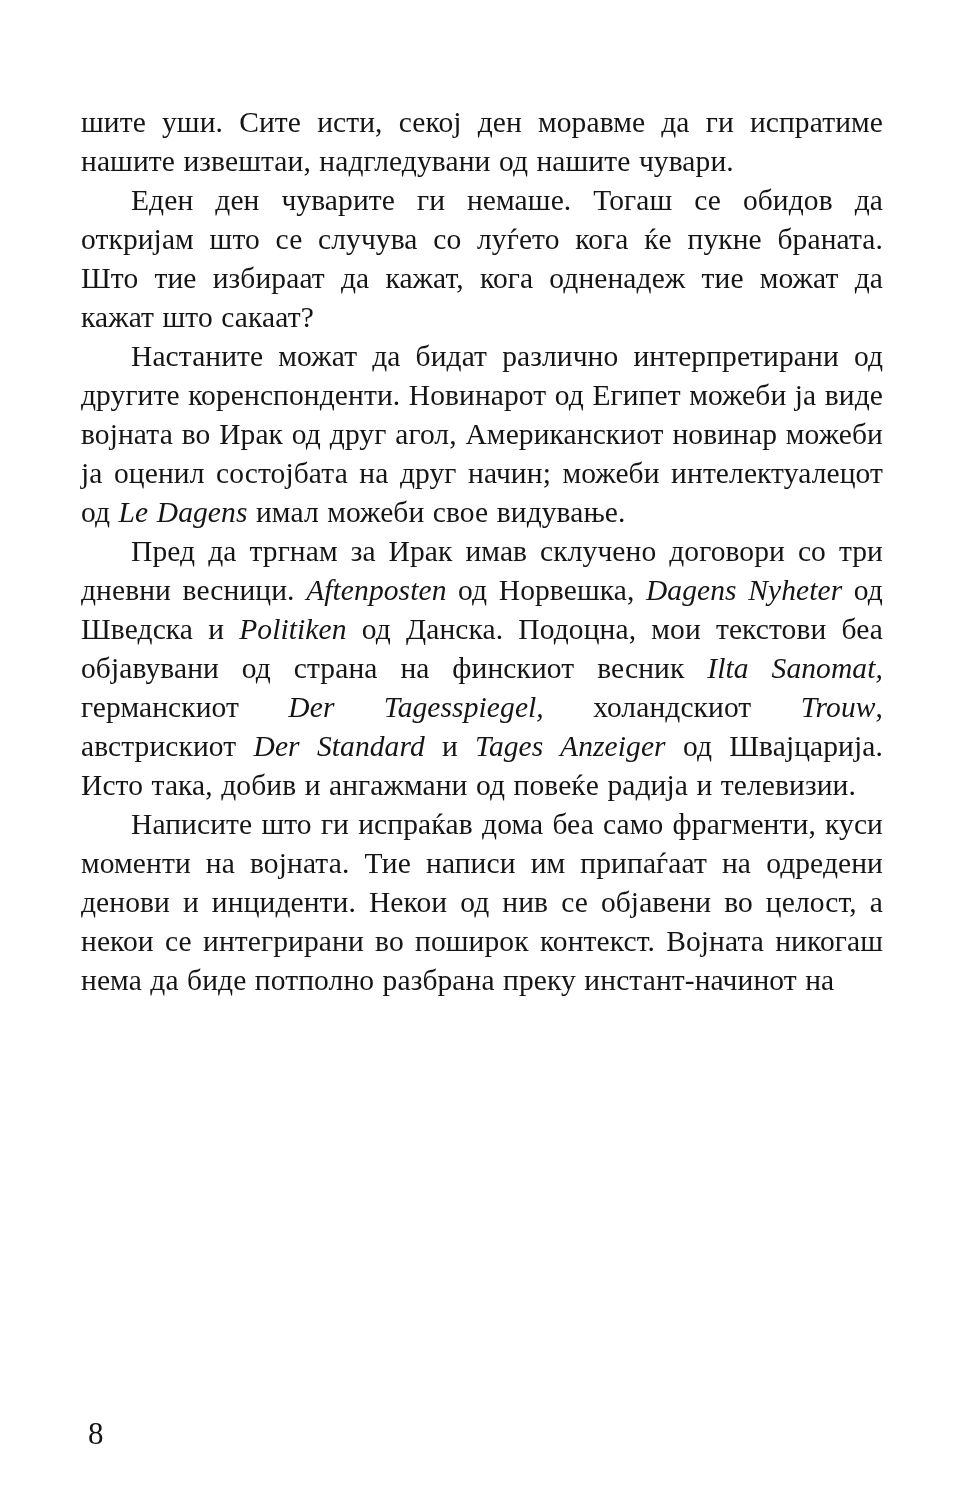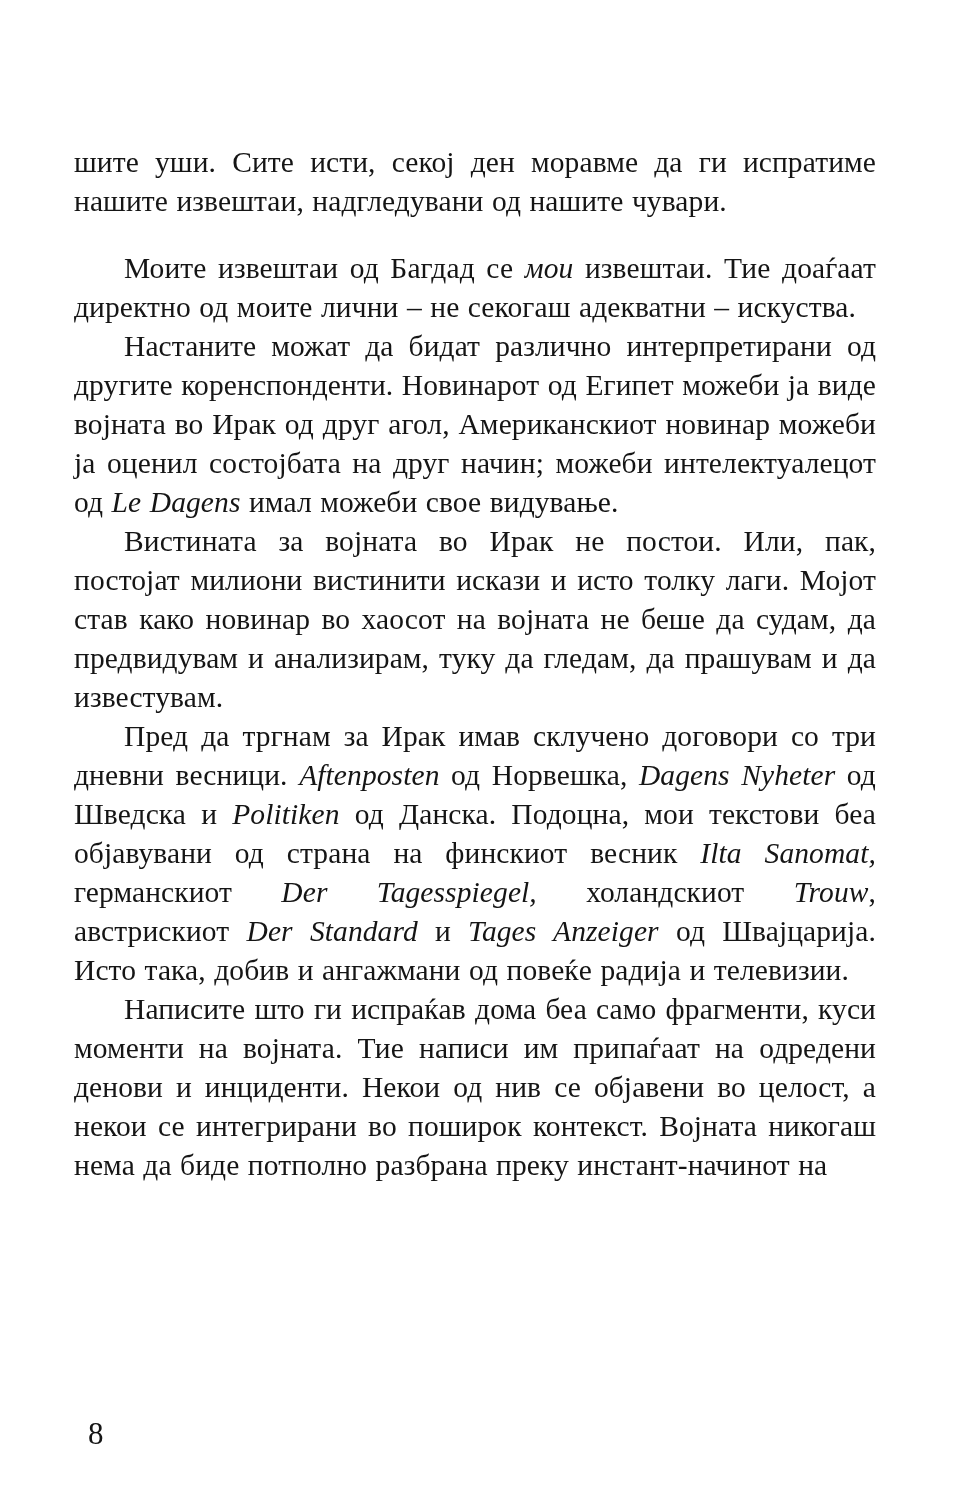--- a/index.html
+++ b/index.html
@@ -15,24 +15,23 @@
     color: #151515;
     overflow: hidden;
   }
   .page {
     position: absolute;
     inset: 0;
     background: #ffffff;
   }
   .text-block {
     position: absolute;
-    left: 74px;
+    left: 81px;
     top: 103px;
     width: 802px;
-    margin-top: 40px;
   }
   p.para {
     margin: 0;
     font-size: 29.5px;
     line-height: 39px;
     text-align: justify;
     text-indent: 50px;
     letter-spacing: 0.1px;
     word-spacing: 1px;
   }
@@ -53,20 +52,19 @@
     line-height: 39px;
     color: #151515;
   }
 </style>
 </head>
 <body>
 
 <div class="page">
   <div class="text-block">
       <p class="para no-indent"><span>шите уши. Сите исти, секој ден моравме да ги испратиме нашите извештаи, надгледувани од нашите чувари.</span></p>
-      <p class="para section-break"><span>Моите извештаи од Багдад се </span><em>мои</em><span> извештаи. Тие доаѓаат директно од моите лични – не секогаш адекватни – искуства.</span></p>
+      <p class="para"><span>Еден ден чуварите ги немаше. Тогаш се обидов да откријам што се случува со луѓето кога ќе пукне браната. Што тие избираат да кажат, кога одненадеж тие можат да кажат што сакаат?</span></p>
       <p class="para"><span>Настаните можат да бидат различно интерпретирани од другите коренспонденти. Новинарот од Египет можеби ја виде војната во Ирак од друг агол, Американскиот новинар можеби ја оценил состојбата на друг начин; можеби интелектуалецот од </span><em>Le Dagens</em><span> имал можеби свое видување.</span></p>
-      <p class="para"><span>Вистината за војната во Ирак не постои. Или, пак, постојат милиони вистинити искази и исто толку лаги. Мојот став како новинар во хаосот на војната не беше да судам, да предвидувам и анализирам, туку да гледам, да прашувам и да известувам.</span></p>
       <p class="para"><span>Пред да тргнам за Ирак имав склучено договори со три дневни весници. </span><em>Aftenposten</em><span> од Норвешка, </span><em>Dagens Nyheter</em><span> од Шведска и </span><em>Politiken</em><span> од Данска. Подоцна, мои текстови беа објавувани од страна на финскиот весник </span><em>Ilta Sanomat,</em><span> германскиот </span><em>Der Tagesspiegel,</em><span> холандскиот </span><em>Trouw</em><span>, австрискиот </span><em>Der Standard</em><span> и </span><em>Tages Anzeiger</em><span> од Швајцарија. Исто така, добив и ангажмани од повеќе радија и телевизии.</span></p>
       <p class="para"><span>Написите што ги испраќав дома беа само фрагменти, куси моменти на војната. Тие написи им припаѓаат на одредени денови и инциденти. Некои од нив се објавени во целост, а некои се интегрирани во поширок контекст. Војната никогаш нема да биде потполно разбрана преку инстант-начинот на</span></p>
     </div>
   <div class="page-number">8</div>
 </div>
 
 </body></html>

